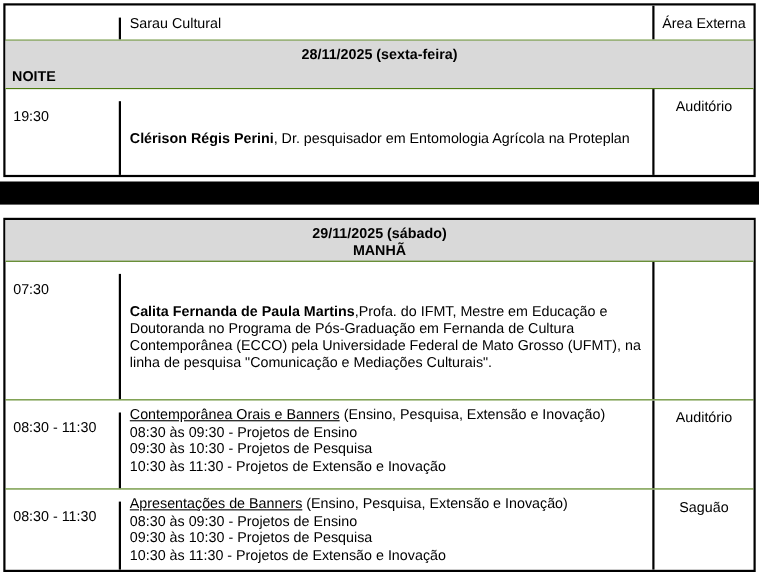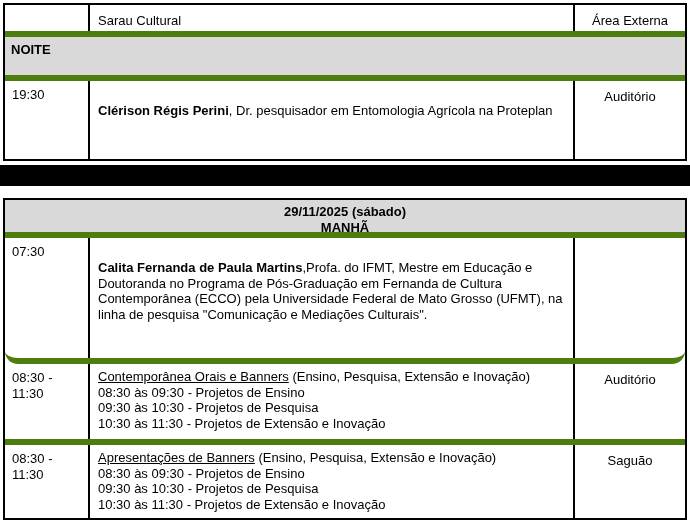--- a/index.html
+++ b/index.html
@@ -15,39 +15,39 @@
   }
   .tbl {
     position: absolute;
     left: 3px;
     width: 680px;
     border: 2px solid #000000;
     box-sizing: content-box;
   }
   .tbl1 { top: 3px; }
   .tbl2 { top: 198px; }
-  .row { display: flex; border-bottom: 6px solid #4d7c0f; overflow: hidden; box-sizing: border-box; }
+  .row { display: flex; border-bottom: 1px solid #4d7c0f; overflow: hidden; box-sizing: border-box; }
   .row:last-child { border-bottom: none; }
   .cell { box-sizing: border-box; overflow: hidden; line-height: 15.5px; }
-  .c-time  { width: 85px;  border-right: 2px solid #000000; padding: 6px 2px 0 7px; }
+  .c-time  { width: 105px;  border-right: 2px solid #000000; padding: 6px 2px 0 7px; margin-top: 11px; }
   .c-desc  { width: 485px; border-right: 2px solid #000000; padding: 5px 5px 0 8px; }
   .c-loc   { flex: 1; text-align: center; padding-top: 8px; }
   .r-head { height: 32px; }
   .r-head .c-desc { padding-top: 8px; }
   .r-head .c-loc  { padding-top: 8px; }
   .r-day1 { height: 44px; background: #d9d9d9; display: block; }
   .r-day2 { height: 38px; background: #d9d9d9; display: block; text-align: center; font-weight: bold; padding-top: 4px; line-height: 15.5px; }
   .r-s1 { height: 78px; }
-  .r-s2 { height: 126px; border-radius: 13px; }
+  .r-s2 { height: 126px; }
   .r-s3 { height: 81px; }
   .r-s4 { height: 73px; }
   .day-title  { text-align: center; font-weight: bold; padding-top: 5px; line-height: 15px; }
   .day-period { font-weight: bold; padding-left: 6px; margin-top: 5px; line-height: 15px; }
   p { margin: 0; line-height: 15.5px; }
-  .mt { margin-top: 17px; }
+  .mt { margin-top: 32px; }
   .u { text-decoration: underline; }
   .b { font-weight: bold; }
   .black-band {
     position: absolute;
     left: 0;
     top: 165px;
     width: 690px;
     height: 21px;
     background: #000000;
   }
@@ -59,20 +59,21 @@
 
   <div class="tbl tbl1">
 
     <div class="row r-head">
       <div class="cell c-time"></div>
       <div class="cell c-desc">Sarau Cultural</div>
       <div class="cell c-loc">Área Externa</div>
     </div>
 
     <div class="row r-day1">
+      <div class="day-title">28/11/2025 (sexta-feira)</div>
       <div class="day-period">NOITE</div>
     </div>
 
     <div class="row r-s1">
       <div class="cell c-time">19:30</div>
       <div class="cell c-desc">
         <p class="mt"><span class="b">Clérison Régis Perini</span><span>, Dr. pesquisador em Entomologia Agrícola na Proteplan</span></p>
       </div>
       <div class="cell c-loc">Auditório</div>
     </div>

